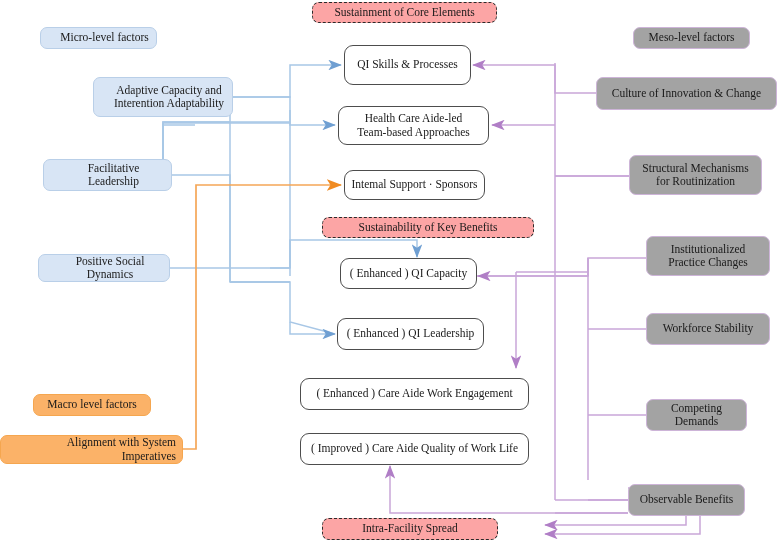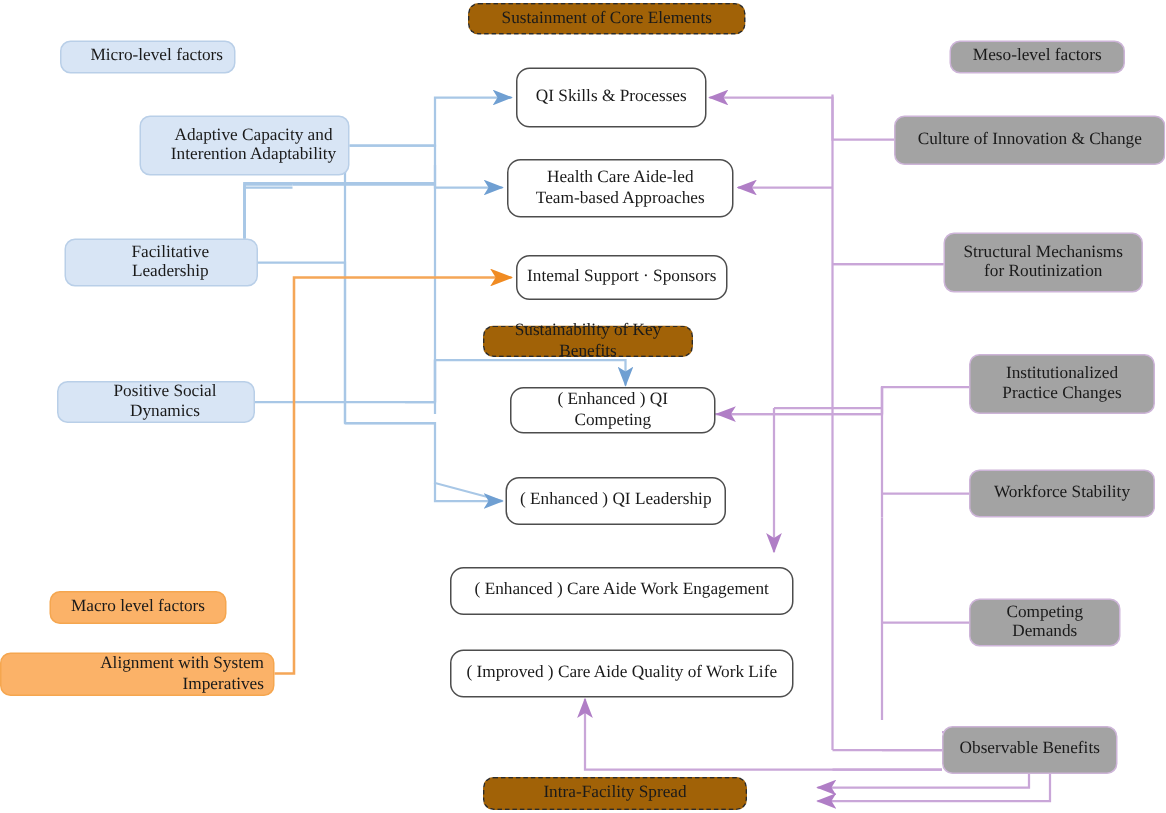--- a/index.html
+++ b/index.html
@@ -4,21 +4,21 @@
 <style>
   html,body{margin:0;padding:0;background:#ffffff;}
   body{font-family:"Liberation Serif", serif;}
   #canvas{position:relative;width:777px;height:542px;background:#ffffff;overflow:hidden;}
   svg#wires{position:absolute;left:0;top:0;width:777px;height:542px;}
   .node{position:absolute;box-sizing:border-box;display:flex;align-items:center;justify-content:center;text-align:center;line-height:1.15;color:#1a1a1a;}
   .blue{background:#d8e5f5;border:1px solid #b9cfe8;border-radius:7px;font-size:11.5px;padding-left:12px;}
   .purple{background:#a3a3a3;border:1px solid #cdb4d8;border-radius:7px;font-size:11.5px;}
   .orange{background:#fbb268;border:1px solid #f5a64f;border-radius:7px;font-size:11.5px;text-align:right;}
   .white{background:#ffffff;border:1.4px solid #4d4d4d;border-radius:9px;font-size:11.5px;}
-  .dashed{background:#a16207;border:1.4px dashed #2b2b2b;border-radius:7px;font-size:11.5px;}
+  .dashed{background:#fca5a5;border:1.4px dashed #2b2b2b;border-radius:7px;font-size:11.5px;}
   .node span{display:block;padding:0 6px;}
 </style>
 </head>
 <body>
 
 <div id="canvas">
 
   <svg id="wires" xmlns="http://www.w3.org/2000/svg">
     <defs>
       <marker id="ab" markerWidth="9" markerHeight="7" refX="8.4" refY="3.5" orient="auto">
@@ -92,21 +92,21 @@
   </div>
 
   <div class="node orange" style="left:33px;top:394px;width:118px;height:22px;">
     <span>Macro level factors</span>
   </div>
 
   <div class="node dashed" style="left:312px;top:2px;width:185px;height:21px;">
     <span>Sustainment of Core Elements</span>
   </div>
 
-  <div class="node dashed" style="left:322px;top:217px;width:140px;height:21px;justify-content:flex-end;">
+  <div class="node dashed" style="left:322px;top:217px;width:212px;height:21px;">
     <span>Sustainability of Key Benefits</span>
   </div>
 
   <div class="node dashed" style="left:322px;top:518px;width:176px;height:22px;">
     <span>Intra-Facility Spread</span>
   </div>
 
   <div class="node blue" style="left:93px;top:77px;width:140px;height:40px;">
     <span style="white-space:pre-line;">Adaptive Capacity and
 Interention Adaptability</span>
@@ -157,21 +157,21 @@
   <div class="node white" style="left:338px;top:106px;width:151px;height:39px;text-align:center;">
     <span style="white-space:pre-line;">Health Care Aide-led
 Team-based Approaches</span>
   </div>
 
   <div class="node white" style="left:344px;top:170px;width:141px;height:30px;">
     <span>Intemal Support · Sponsors</span>
   </div>
 
   <div class="node white" style="left:340px;top:258px;width:137px;height:31px;">
-    <span>( Enhanced ) QI Competing</span>
+    <span>( Enhanced ) QI Capacity</span>
   </div>
 
   <div class="node white" style="left:337px;top:318px;width:147px;height:32px;">
     <span>( Enhanced ) QI Leadership</span>
   </div>
 
   <div class="node white" style="left:300px;top:378px;width:229px;height:32px;align-items:center;">
     <span>( Enhanced ) Care Aide Work Engagement</span>
   </div>
 

